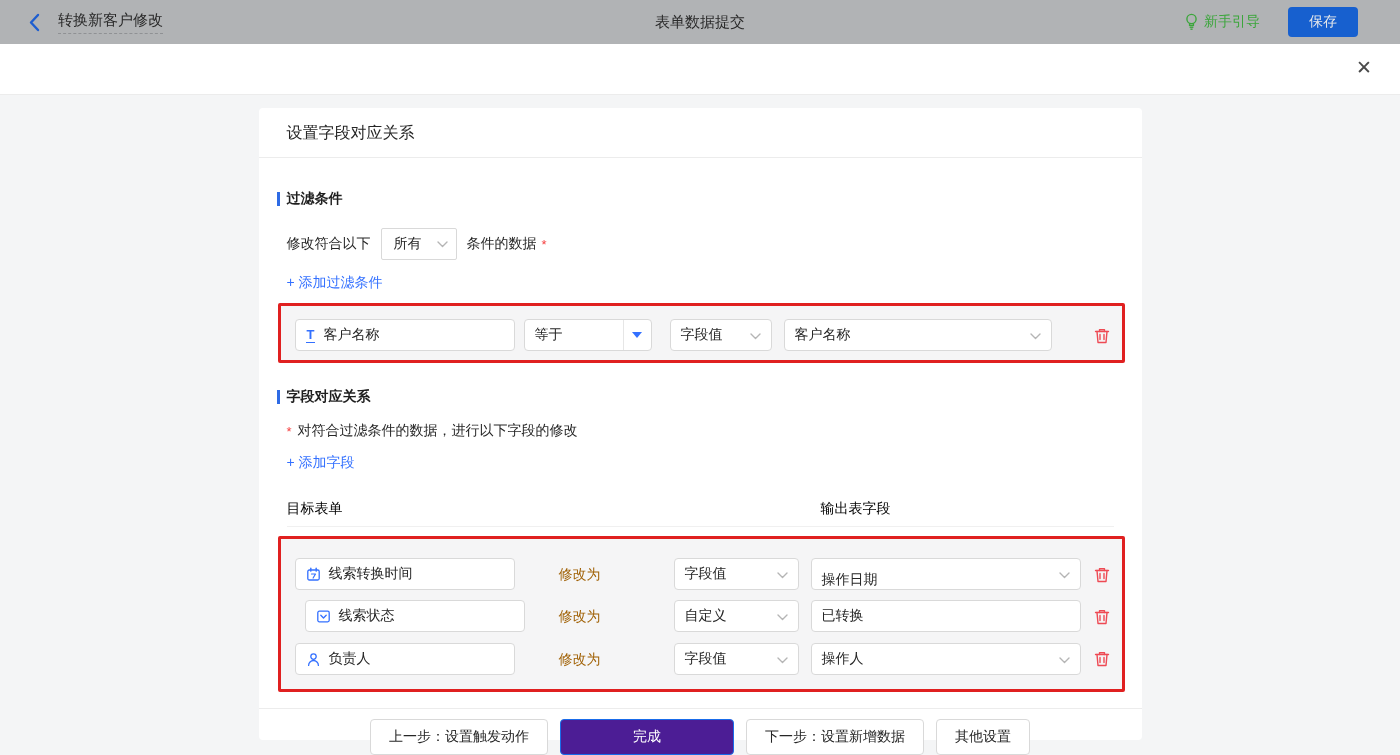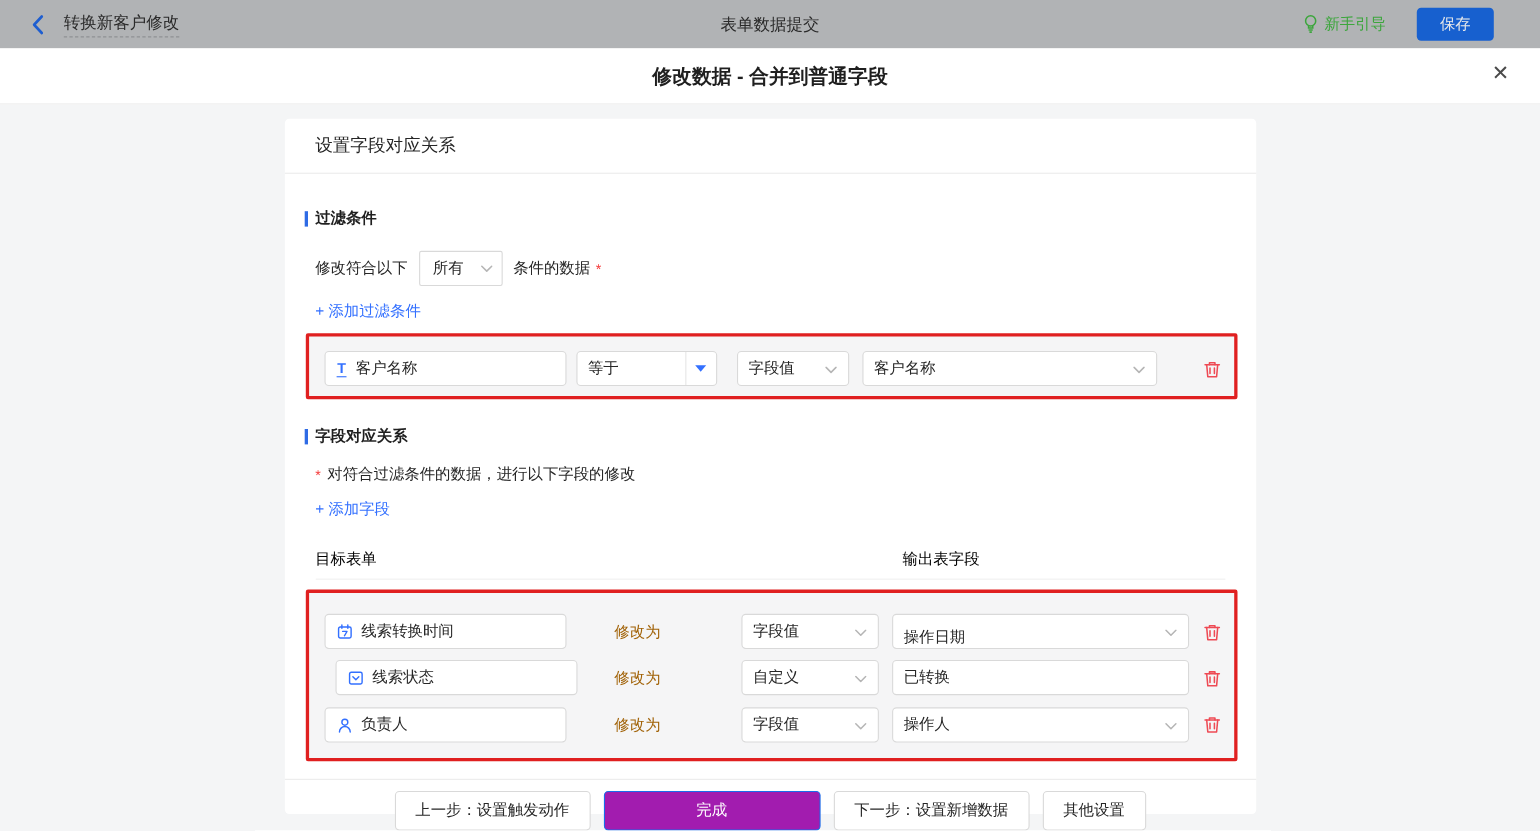--- a/index.html
+++ b/index.html
@@ -78,21 +78,21 @@
   .cols-row { position:relative; margin-top:28px; padding-bottom:17px; border-bottom:1px solid #f0f0f0;
     font-size:14px; color:#000000; height:27px; }
   .col-output { position:absolute; left:534px; top:0; }
 
   .modify-label { position:absolute; left:278px; font-size:14px; color:#a16207; line-height:32px; }
 
   .card-footer { margin-top:16px; border-top:1px solid #ececec; padding-top:10px;
     display:flex; justify-content:center; gap:12px; }
   .f-btn { height:36px; background:#fff; border:1px solid #d9d9d9; border-radius:4px;
     font-size:14px; color:#262626; cursor:pointer; padding:0 18px; }
-  .f-btn.primary { background:#a21caf; border-color:#1a6cea; color:#fff; width:197px; }
+  .f-btn.primary { background:#4c1d95; border-color:#1a6cea; color:#fff; width:174px; }
 </style>
 </head>
 <body>
 
 <div class="topbar">
   <div class="topbar-left">
     <div class="back-btn">
       <svg width="13" height="19" viewBox="0 0 13 19">
         <polyline points="10,2 3,9.5 10,17" fill="none" stroke="#1e5ed0" stroke-width="2.4" stroke-linecap="round" stroke-linejoin="round"></polyline>
       </svg>
@@ -108,21 +108,20 @@
         <line x1="5.6" y1="14.2" x2="9.4" y2="14.2" stroke="#3ca63c" stroke-width="1.4"></line>
         <line x1="6.4" y1="16.2" x2="8.6" y2="16.2" stroke="#3ca63c" stroke-width="1.4"></line>
       </svg>
       <span>新手引导</span>
     </div>
     <button class="save-btn">保存</button>
   </div>
 </div>
 
 <div class="modal-header">
-  <span class="modal-title">修改数据 - 合并到普通字段</span>
   <span class="modal-close">✕</span>
 </div>
 
 <div class="content">
   <div class="card">
     <div class="card-header">设置字段对应关系</div>
     <div class="card-body">
 
       <div class="section-title mt32">
         <span class="bar"></span>

